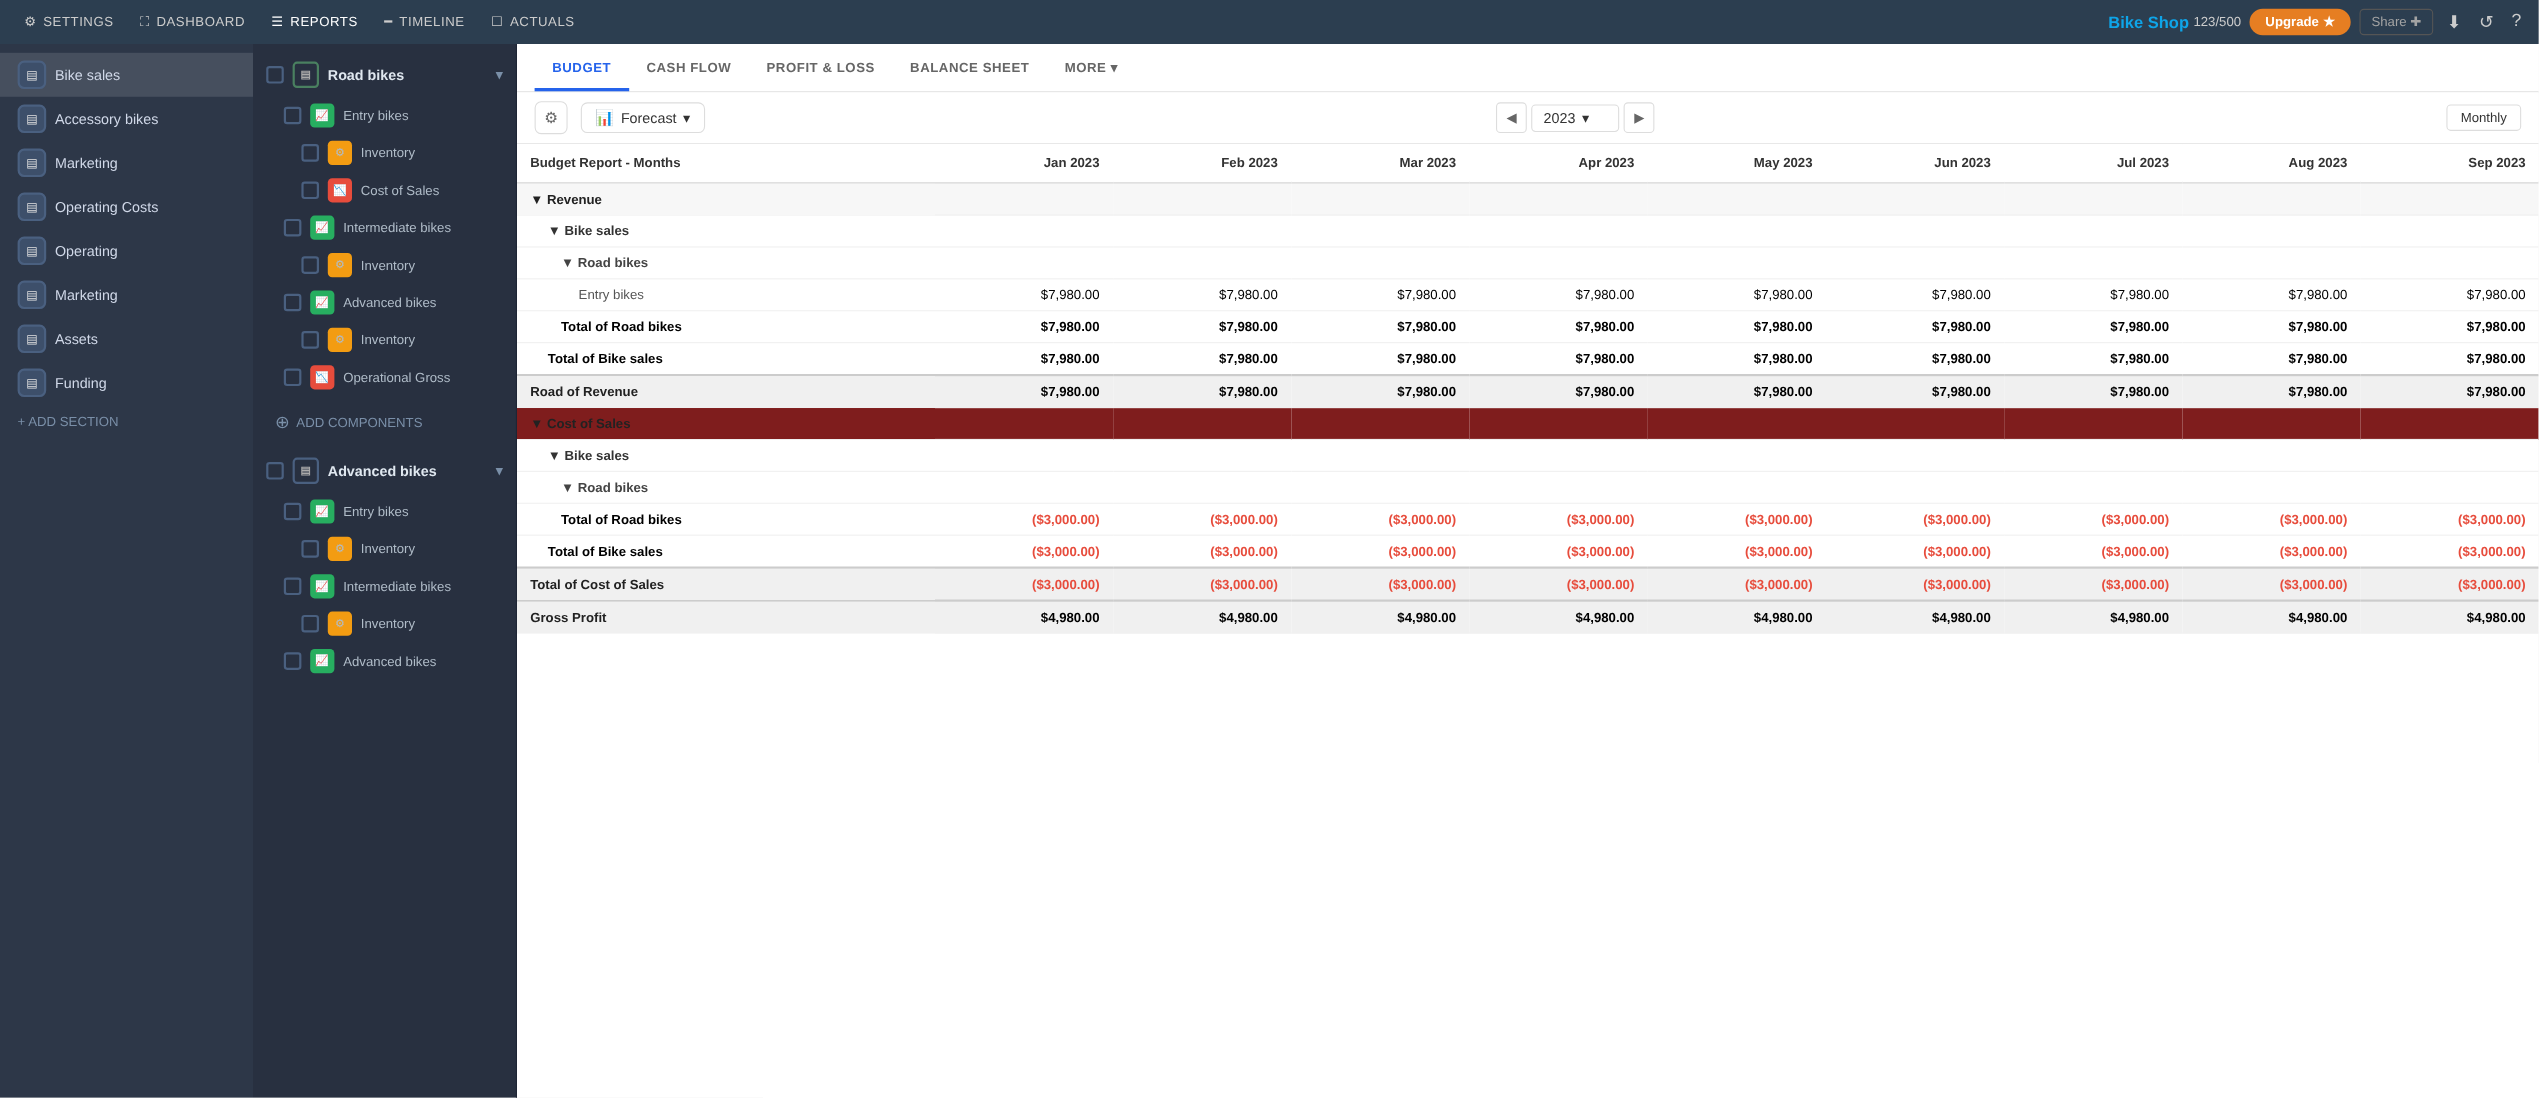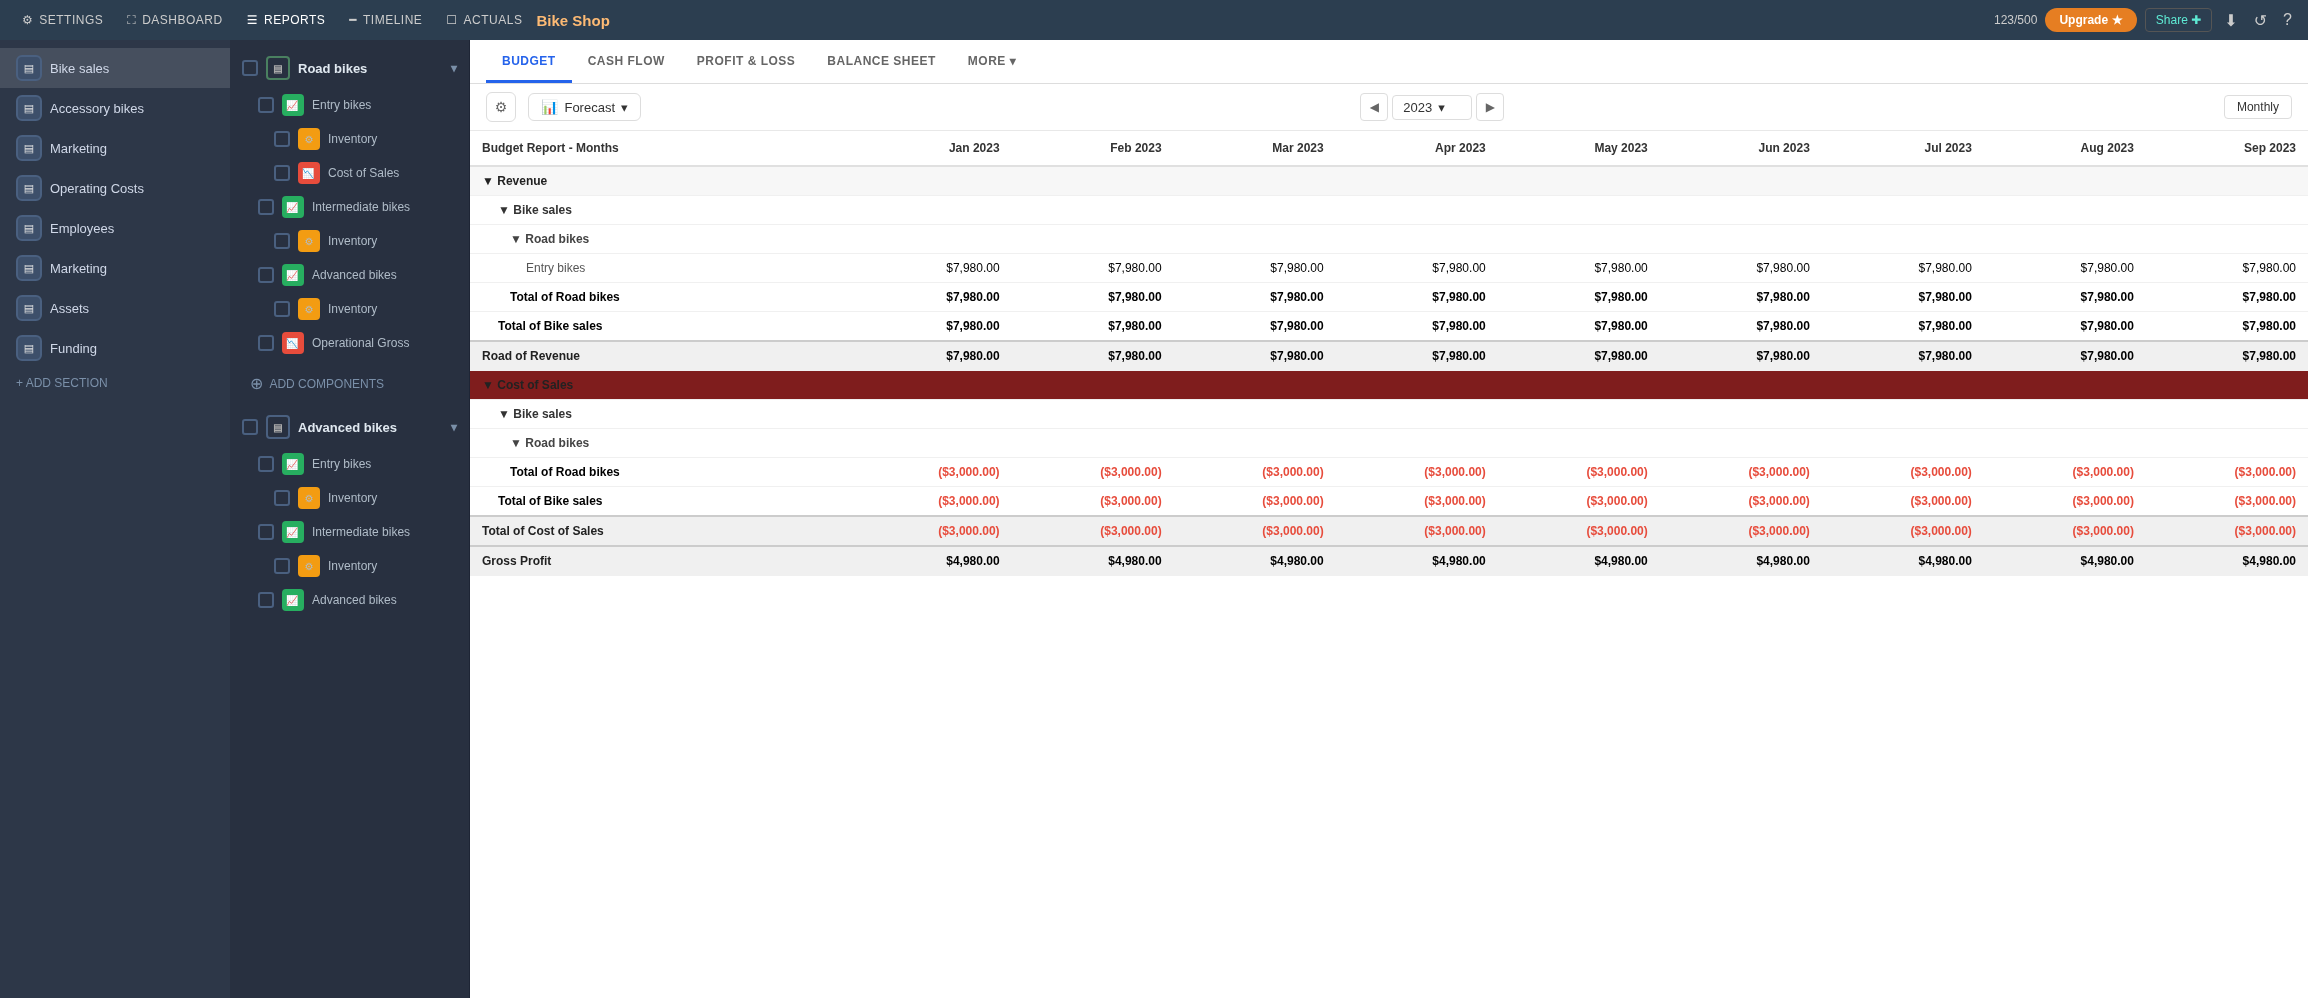--- a/index.html
+++ b/index.html
@@ -9,30 +9,30 @@
     .top-nav {
       display: flex; align-items: center; background: #2c3e50; color: #ccc;
       height: 40px; padding: 0 12px; gap: 4px;
     }
     .nav-item {
       display: flex; align-items: center; gap: 6px; padding: 6px 10px;
       cursor: pointer; font-size: 12px; color: #ccc; text-transform: uppercase;
       font-weight: 500; letter-spacing: 0.5px; border-radius: 4px;
     }
     .nav-item.active { color: #fff; }
-    .app-title { flex: 1; text-align: left; color: #fdba74; font-size: 15px; font-weight: 600; }
+    .app-title { flex: 1; text-align: right; color: #0ea5e9; font-size: 15px; font-weight: 600; }
     .nav-right { display: flex; align-items: center; gap: 8px; }
     .usage-badge { color: #ccc; font-size: 12px; }
     .upgrade-btn {
       background: #e67e22; color: #fff; border: none; border-radius: 20px;
       padding: 5px 14px; font-size: 12px; font-weight: 600; cursor: pointer;
       display: flex; align-items: center; gap: 4px;
     }
     .share-btn {
-      background: transparent; color: #5eead4; border: 1px solid #555;
+      background: transparent; color: #a3a3a3; border: 1px solid #555;
       border-radius: 4px; padding: 4px 10px; font-size: 12px; cursor: pointer;
     }
     .icon-btn {
       background: transparent; border: none; color: #ccc; font-size: 16px; cursor: pointer; padding: 4px;
     }
 
     
     .main-layout { display: flex; height: calc(100vh - 40px); }
 
     
@@ -220,21 +220,21 @@
     <div class="sidebar-item">
       <div class="sidebar-icon">
         <span style="font-size:11px;">▤</span>
       </div>
       <span class="sidebar-label">Operating Costs</span>
     </div>
     <div class="sidebar-item">
       <div class="sidebar-icon">
         <span style="font-size:11px;">▤</span>
       </div>
-      <span class="sidebar-label">Employees</span>
+      <span class="sidebar-label">Operating</span>
     </div>
     <div class="sidebar-item">
       <div class="sidebar-icon">
         <span style="font-size:11px;">▤</span>
       </div>
       <span class="sidebar-label">Marketing</span>
     </div>
     <div class="sidebar-item">
       <div class="sidebar-icon">
         <span style="font-size:11px;">▤</span>

